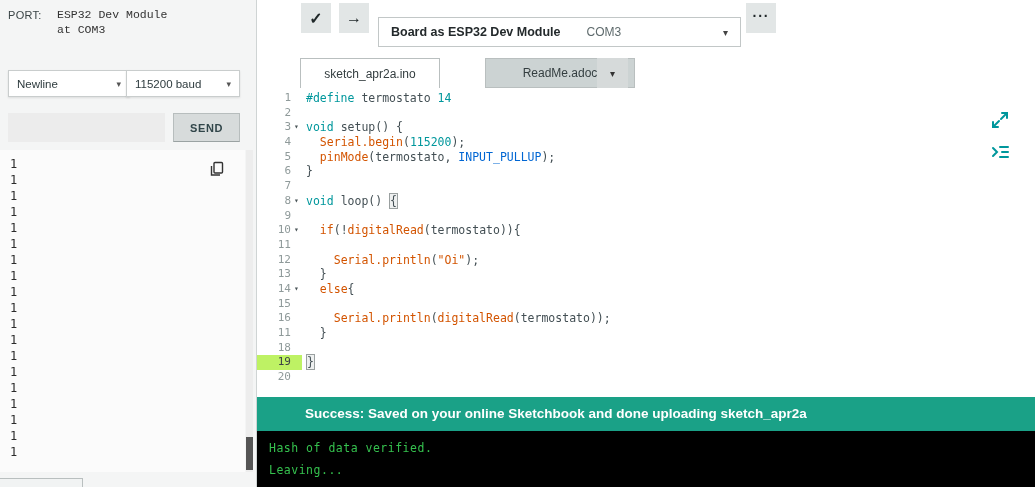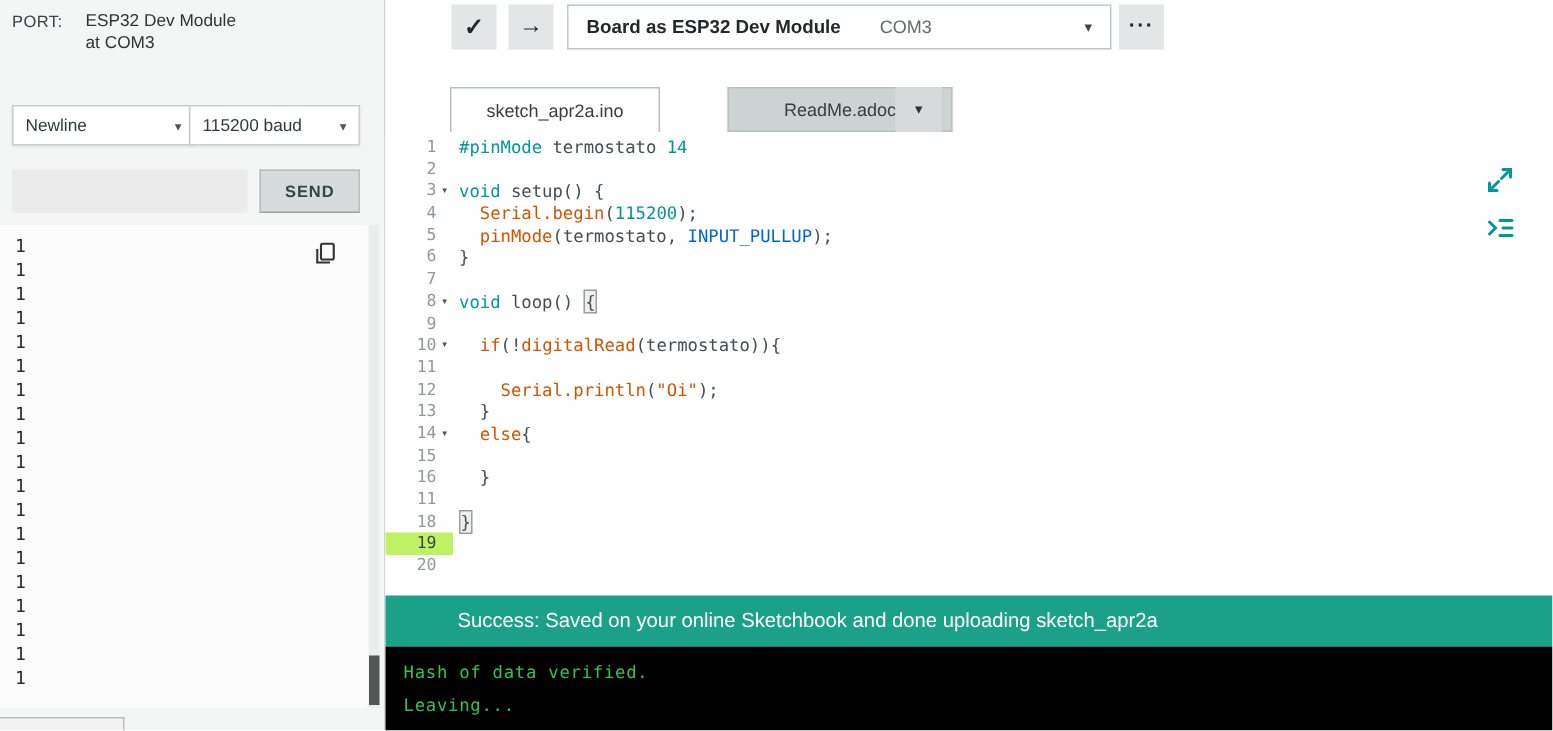--- a/index.html
+++ b/index.html
@@ -2,21 +2,21 @@
 <html><head>
 <meta charset="utf-8">
 <style>
   * { box-sizing: border-box; margin: 0; padding: 0; }
   body { font-family: "Liberation Sans", sans-serif; background: #fff; }
   .app { position: relative; width: 1035px; height: 487px; background: #fff; overflow: hidden; }
 
   
   .left-panel { position: absolute; left: 0; top: 0; width: 256px; height: 487px; background: #f4f5f5; }
   .port-label { position: absolute; left: 8px; top: 9px; font-size: 11px; color: #3a4446; letter-spacing: .3px; }
-  .port-value { position: absolute; left: 57px; top: 7px; font-size: 11.5px; color: #333; line-height: 15px; }
+  .port-value { position: absolute; left: 57px; top: 7px; font-size: 11.5px; color: #333; line-height: 15px; font-family: Liberation Mono, monospace; }
   .select { position: absolute; top: 70px; height: 27px; background: #fff; border: 1px solid #c9cdcd;
             box-shadow: 0 1px 2px rgba(0,0,0,.10); display: flex; align-items: center;
             justify-content: space-between; padding: 0 8px; font-size: 11.5px; color: #2e3b3e; cursor: pointer; }
   .sel-line-ending { left: 8px; width: 122px; }
   .sel-baud { left: 126px; width: 114px; }
   .chev { font-size: 9px; color: #555; }
   .serial-input { position: absolute; left: 8px; top: 113px; width: 157px; height: 29px; background: #ececec;
                   border: none; outline: none; padding: 0 8px; font-size: 12px; color: #333; }
   .send-btn { position: absolute; left: 173px; top: 113px; width: 67px; height: 29px; background: #d7dbdb;
               border: 1px solid #b7bdbd; border-bottom-color: #9aa2a2; color: #31464a; font-weight: bold;
@@ -33,21 +33,21 @@
 
   
   .main { position: absolute; left: 257px; top: 0; width: 778px; height: 487px; background: #fff; }
 
   
   .tool-btn { position: absolute; top: 3px; width: 30px; height: 30px; background: #e2e6e6; border: none;
               color: #20282a; font-size: 16px; font-weight: bold; cursor: pointer; display: flex;
               align-items: center; justify-content: center; }
   .btn-verify { left: 44px; }
   .btn-upload { left: 82px; }
-  .board-select { position: absolute; left: 121px; top: 3px; width: 363px; height: 30px; background: #fff;
+  .board-select { position: absolute; left: 121px; top: 17px; width: 363px; height: 30px; background: #fff;
                   border: 1px solid #c2c7c7; display: flex; align-items: center; padding: 0 12px; cursor: pointer; }
   .board-label { font-weight: bold; font-size: 12.5px; color: #23292b; }
   .board-port { font-size: 12px; color: #5f6b6d; margin-left: 26px; }
   .board-select .chev { margin-left: auto; font-size: 10px; color: #444; }
   .btn-more { left: 489px; font-size: 14px; letter-spacing: 1px; align-items: flex-end; padding-bottom: 9px; }
 
   
   .tab { position: absolute; top: 58px; height: 30px; display: flex; align-items: center; justify-content: center;
          font-size: 12px; color: #343e40; cursor: pointer; }
   .tab-active { left: 43px; width: 140px; background: #fff; border: 1px solid #b9bfbf; border-bottom: none; }
@@ -74,21 +74,21 @@
   .tk-str { color: #d35400; }
   .tk-num { color: #00979c; }
   .tk-br { border: 1px solid #9aa0a0; background: #eef0f0; }
 
   .editor-float-icon { position: absolute; width: 22px; height: 22px; cursor: pointer; }
   .icon-expand { left: 733px; top: 22px; }
   .icon-console { left: 733px; top: 54px; }
 
   
   .status-bar { position: absolute; left: 0; top: 397px; width: 778px; height: 34px; background: #1aa187;
-                color: #fff; font-weight: normal; font-size: 13.5px; line-height: 34px; padding-left: 48px;
+                color: #fff; font-weight: bold; font-size: 13.5px; line-height: 34px; padding-left: 48px;
                 overflow: hidden; white-space: nowrap; }
   .console { position: absolute; left: 0; top: 431px; width: 778px; height: 56px; background: #000;
              padding: 6px 12px; }
   .console div { font: 11.5px "DejaVu Sans Mono", monospace; color: #35c14e; line-height: 22px; letter-spacing: .5px; }
 </style>
 </head>
 <body>
 
 <div class="app">
 
@@ -251,35 +251,36 @@
           <div class="gutter-line active">
             <span class="ln">19</span>
             <span class="fold"></span>
           </div>
           <div class="gutter-line">
             <span class="ln">20</span>
             <span class="fold"></span>
           </div>
         </div>
       <div class="code-lines" id="code-lines">
-          <div class="code-line"><span class="tk-kw">#pinMode</span><span class="tk-pl"> termostato </span><span class="tk-num">14</span></div>
+          <div class="code-line"><span class="tk-kw">#define</span><span class="tk-pl"> termostato </span><span class="tk-num">14</span></div>
           <div class="code-line"></div>
           <div class="code-line"><span class="tk-kw">void</span><span class="tk-pl"> setup() {</span></div>
           <div class="code-line"><span class="tk-pl">  </span><span class="tk-fn">Serial.begin</span><span class="tk-pl">(</span><span class="tk-num">115200</span><span class="tk-pl">);</span></div>
           <div class="code-line"><span class="tk-pl">  </span><span class="tk-fn">pinMode</span><span class="tk-pl">(termostato, </span><span class="tk-const">INPUT_PULLUP</span><span class="tk-pl">);</span></div>
           <div class="code-line"><span class="tk-pl">}</span></div>
           <div class="code-line"></div>
           <div class="code-line"><span class="tk-kw">void</span><span class="tk-pl"> loop() </span><span class="tk-br">{</span></div>
           <div class="code-line"></div>
           <div class="code-line"><span class="tk-pl">  </span><span class="tk-ctrl">if</span><span class="tk-pl">(!</span><span class="tk-fn">digitalRead</span><span class="tk-pl">(termostato)){</span></div>
           <div class="code-line"></div>
           <div class="code-line"><span class="tk-pl">    </span><span class="tk-fn">Serial.println</span><span class="tk-pl">(</span><span class="tk-str">"Oi"</span><span class="tk-pl">);</span></div>
           <div class="code-line"><span class="tk-pl">  }</span></div>
           <div class="code-line"><span class="tk-pl">  </span><span class="tk-ctrl">else</span><span class="tk-pl">{</span></div>
           <div class="code-line"></div>
+          <div class="code-line"><span class="tk-pl">    </span><span class="tk-fn">Serial.println</span><span class="tk-pl">(</span><span class="tk-fn">digitalRead</span><span class="tk-pl">(termostato));</span></div>
           <div class="code-line"><span class="tk-pl">  }</span></div>
           <div class="code-line"></div>
           <div class="code-line active"><span class="tk-br">}</span></div>
           <div class="code-line"></div>
         </div>
 
       <span class="editor-float-icon icon-expand">
         <svg width="20" height="20" viewBox="0 0 20 20" fill="none" stroke="#00979c" stroke-width="2" stroke-linecap="round">
           <path d="M12 3h5v5"></path>
             <path d="M17 3l-6 6"></path>

